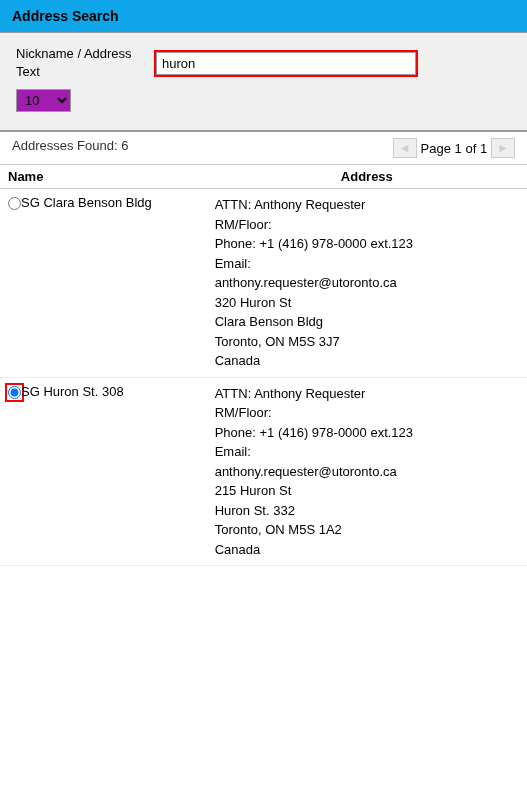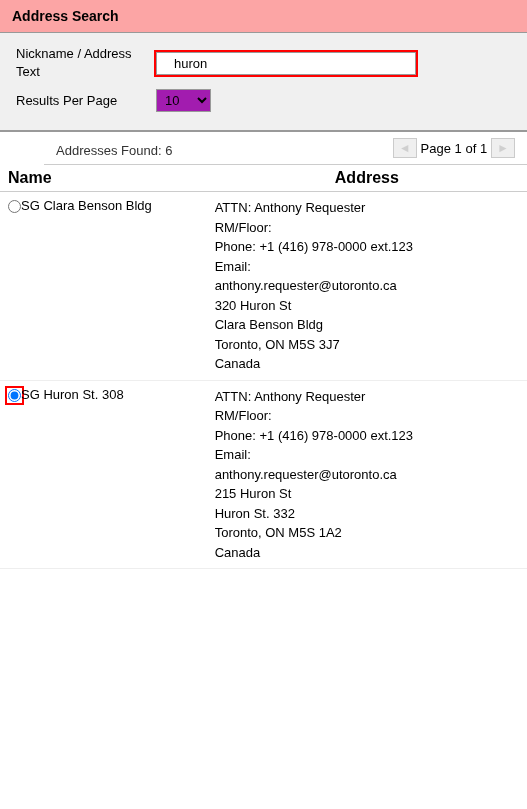--- a/index.html
+++ b/index.html
@@ -5,21 +5,21 @@
     * { box-sizing: border-box; margin: 0; padding: 0; }
     body {
       font-family: Arial, sans-serif;
       font-size: 13px;
       background: #fff;
       width: 527px;
       min-height: 809px;
     }
 
     .title-bar {
-      background: #fca5a5;
+      background: #0ea5e9;
       padding: 8px 12px;
       font-size: 14px;
       font-weight: bold;
       border-bottom: 1px solid #999;
     }
 
     .form-section {
       padding: 12px 16px 8px 16px;
       background: #f0f0f0;
       border-bottom: 2px solid #999;
@@ -32,21 +32,21 @@
     }
 
     .form-label {
       width: 140px;
       font-size: 13px;
       line-height: 1.4;
     }
 
     .form-input {
       border: 1px solid #999;
-      padding: 3px 17px;
+      padding: 3px 5px;
       font-size: 13px;
       width: 260px;
       outline: 2px solid red;
     }
 
     .results-per-page-row {
       display: flex;
       align-items: center;
       margin-bottom: 10px;
     }
@@ -76,26 +76,25 @@
       font-size: 14px;
       font-weight: bold;
       padding: 5px 22px;
       border: 2px solid red;
       cursor: pointer;
       outline: none;
     }
 
     .results-header {
       display: flex;
-      align-items: flex-end;
+      align-items: flex-start;
       justify-content: space-between;
       padding: 6px 12px;
       background: #fff;
       border-bottom: 1px solid #ccc;
-      margin-left: 44px;
     }
 
     .addresses-found {
       font-size: 13px;
       color: #333;
     }
 
     .pagination {
       display: flex;
       align-items: center;
@@ -118,21 +117,21 @@
 
     .results-table {
       width: 100%;
       border-collapse: collapse;
       padding: 0 0;
     }
 
     .col-header {
       padding: 4px 8px;
       font-weight: bold;
-      font-size: 16px;
+      font-size: 13px;
       border-bottom: 1px solid #ccc;
       background: #fff;
     }
 
     .result-row {
       border-bottom: 1px solid #eee;
     }
 
     .result-row td {
       padding: 6px 8px;
@@ -174,21 +173,20 @@
 <div class="title-bar">
   <span>Address Search</span>
 </div>
 
 <div class="form-section">
   <div class="form-row">
     <label class="form-label">Nickname / Address Text</label>
     <input type="text" class="form-input" value="huron" style="">
   </div>
   <div class="results-per-page-row">
-    <label class="form-label">Results Per Page</label>
     <select class="rpp-select">
       <option>5</option>
       <option selected="">10</option>
       <option>25</option>
       <option>50</option>
     </select>
   </div>
 </div>
 
 <div class="results-header">

